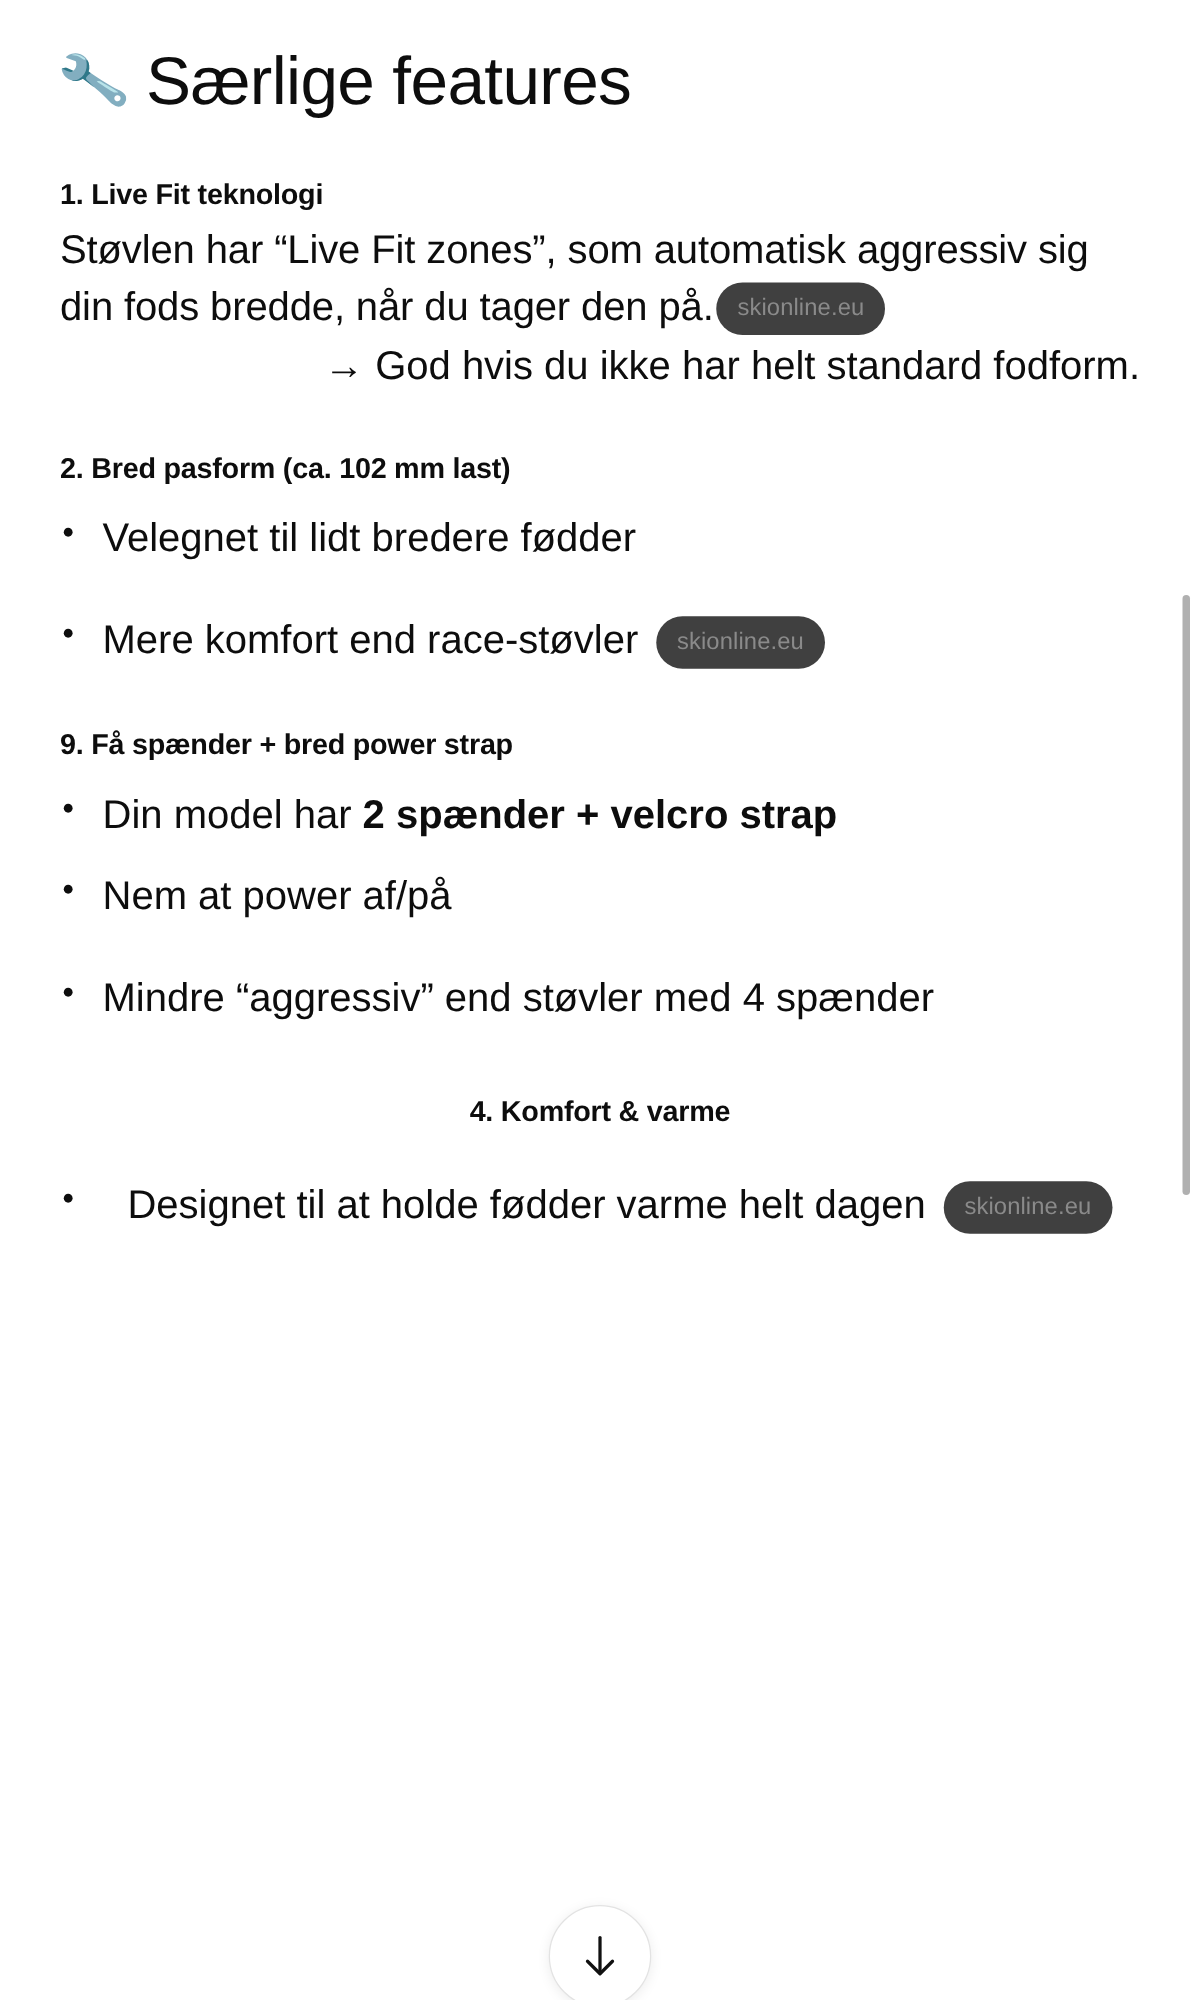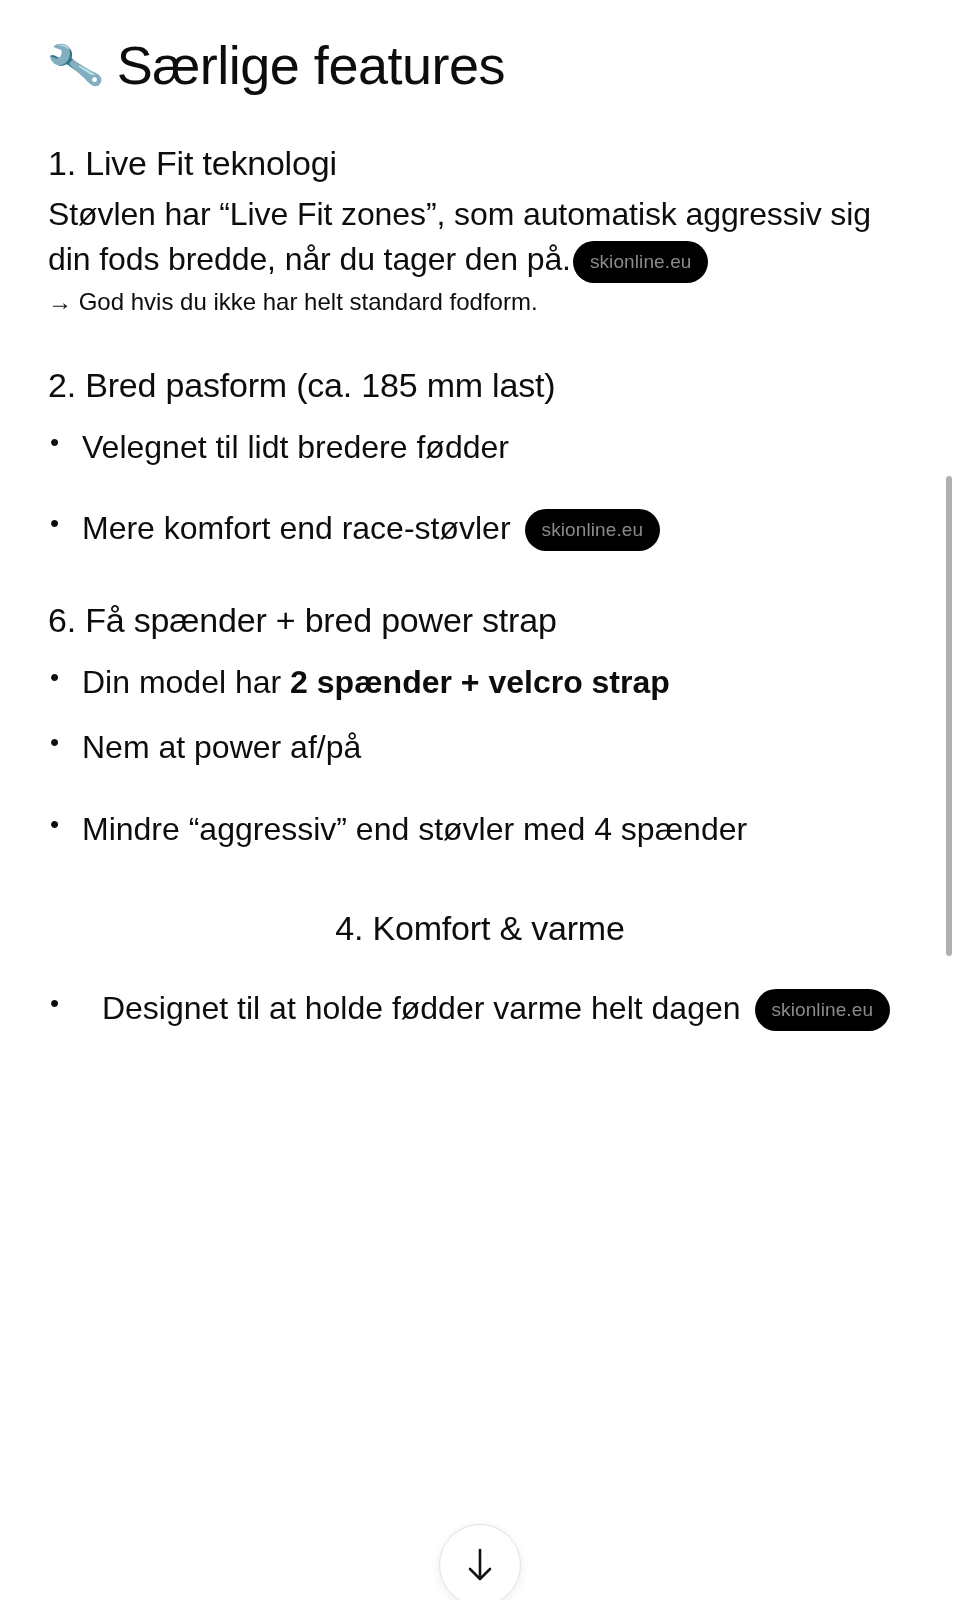--- a/index.html
+++ b/index.html
@@ -38,37 +38,38 @@
   .title-text {
     font-size: 54px;
     font-weight: normal;
     letter-spacing: -0.5px;
     line-height: 1.1;
   }
 
   
   .section { margin-bottom: 34px; }
   .section-heading {
-    font-size: 34px;
-    font-weight: normal;
+    font-size: 23px;
+    font-weight: bold;
     line-height: 1.3;
     margin-bottom: 6px;
     letter-spacing: -0.2px;
   }
   .para {
     font-size: 32px;
     line-height: 1.42;
     font-weight: normal;
     letter-spacing: -0.1px;
   }
   .para .inline-chip { vertical-align: middle; }
   .arrow-line {
-    font-size: 24px;
+    font-size: 32px;
     line-height: 1.42;
     margin-top: 2px;
+    text-align: right;
   }
 
   ul.bullets {
     list-style: none;
     margin: 0;
     padding: 0;
   }
   ul.bullets li {
     position: relative;
     font-size: 32px;
@@ -83,21 +84,21 @@
     left: 2px;
     top: -1px;
     font-size: 26px;
     color: #0d0d0d;
   }
   .bold { font-weight: bold; margin-top: 36px; }
 
   
   .chip {
     display: inline-block;
-    background: #000000;
+    background: #404040;
     color: #8a8a8a;
     border-radius: 999px;
     font-size: 19px;
     line-height: 1;
     padding: 11px 17px 12px 17px;
     margin: 0 2px;
     vertical-align: 3px;
     white-space: nowrap;
     letter-spacing: 0.1px;
   }
@@ -147,33 +148,33 @@
 
   <div class="section">
     <div class="section-heading">1. Live Fit teknologi</div>
     <div class="para">
       <span>Støvlen har “Live Fit zones”, som automatisk aggressiv sig din fods bredde, når du tager den på.</span><span class="chip inline-chip">skionline.eu</span>
     </div>
     <div class="arrow-line">→ God hvis du ikke har helt standard fodform.</div>
   </div>
 
   <div class="section" style="margin-top:44px;">
-    <div class="section-heading" style="margin-bottom:18px;">2. Bred pasform (ca. 185 mm last)</div>
+    <div class="section-heading" style="margin-bottom:18px;">2. Bred pasform (ca. 102 mm last)</div>
     <ul class="bullets">
       <li>
         <span>Velegnet til lidt bredere fødder</span>
       </li>
       <li>
         <span>Mere komfort end race-støvler</span><span class="chip inline-chip" style="margin-left:14px;">skionline.eu</span>
       </li>
     </ul>
   </div>
 
   <div class="section" style="margin-top:46px;">
-    <div class="section-heading" style="margin-bottom:18px;">6. Få spænder + bred power strap</div>
+    <div class="section-heading" style="margin-bottom:18px;">9. Få spænder + bred power strap</div>
     <ul class="bullets">
       <li>
         <span>Din model har </span><span class="bold">2 spænder + velcro strap</span>
       </li>
       <li>
         <span>Nem at power af/på</span>
       </li>
       <li>
         <span>Mindre “aggressiv” end støvler med 4 spænder</span>
       </li>

